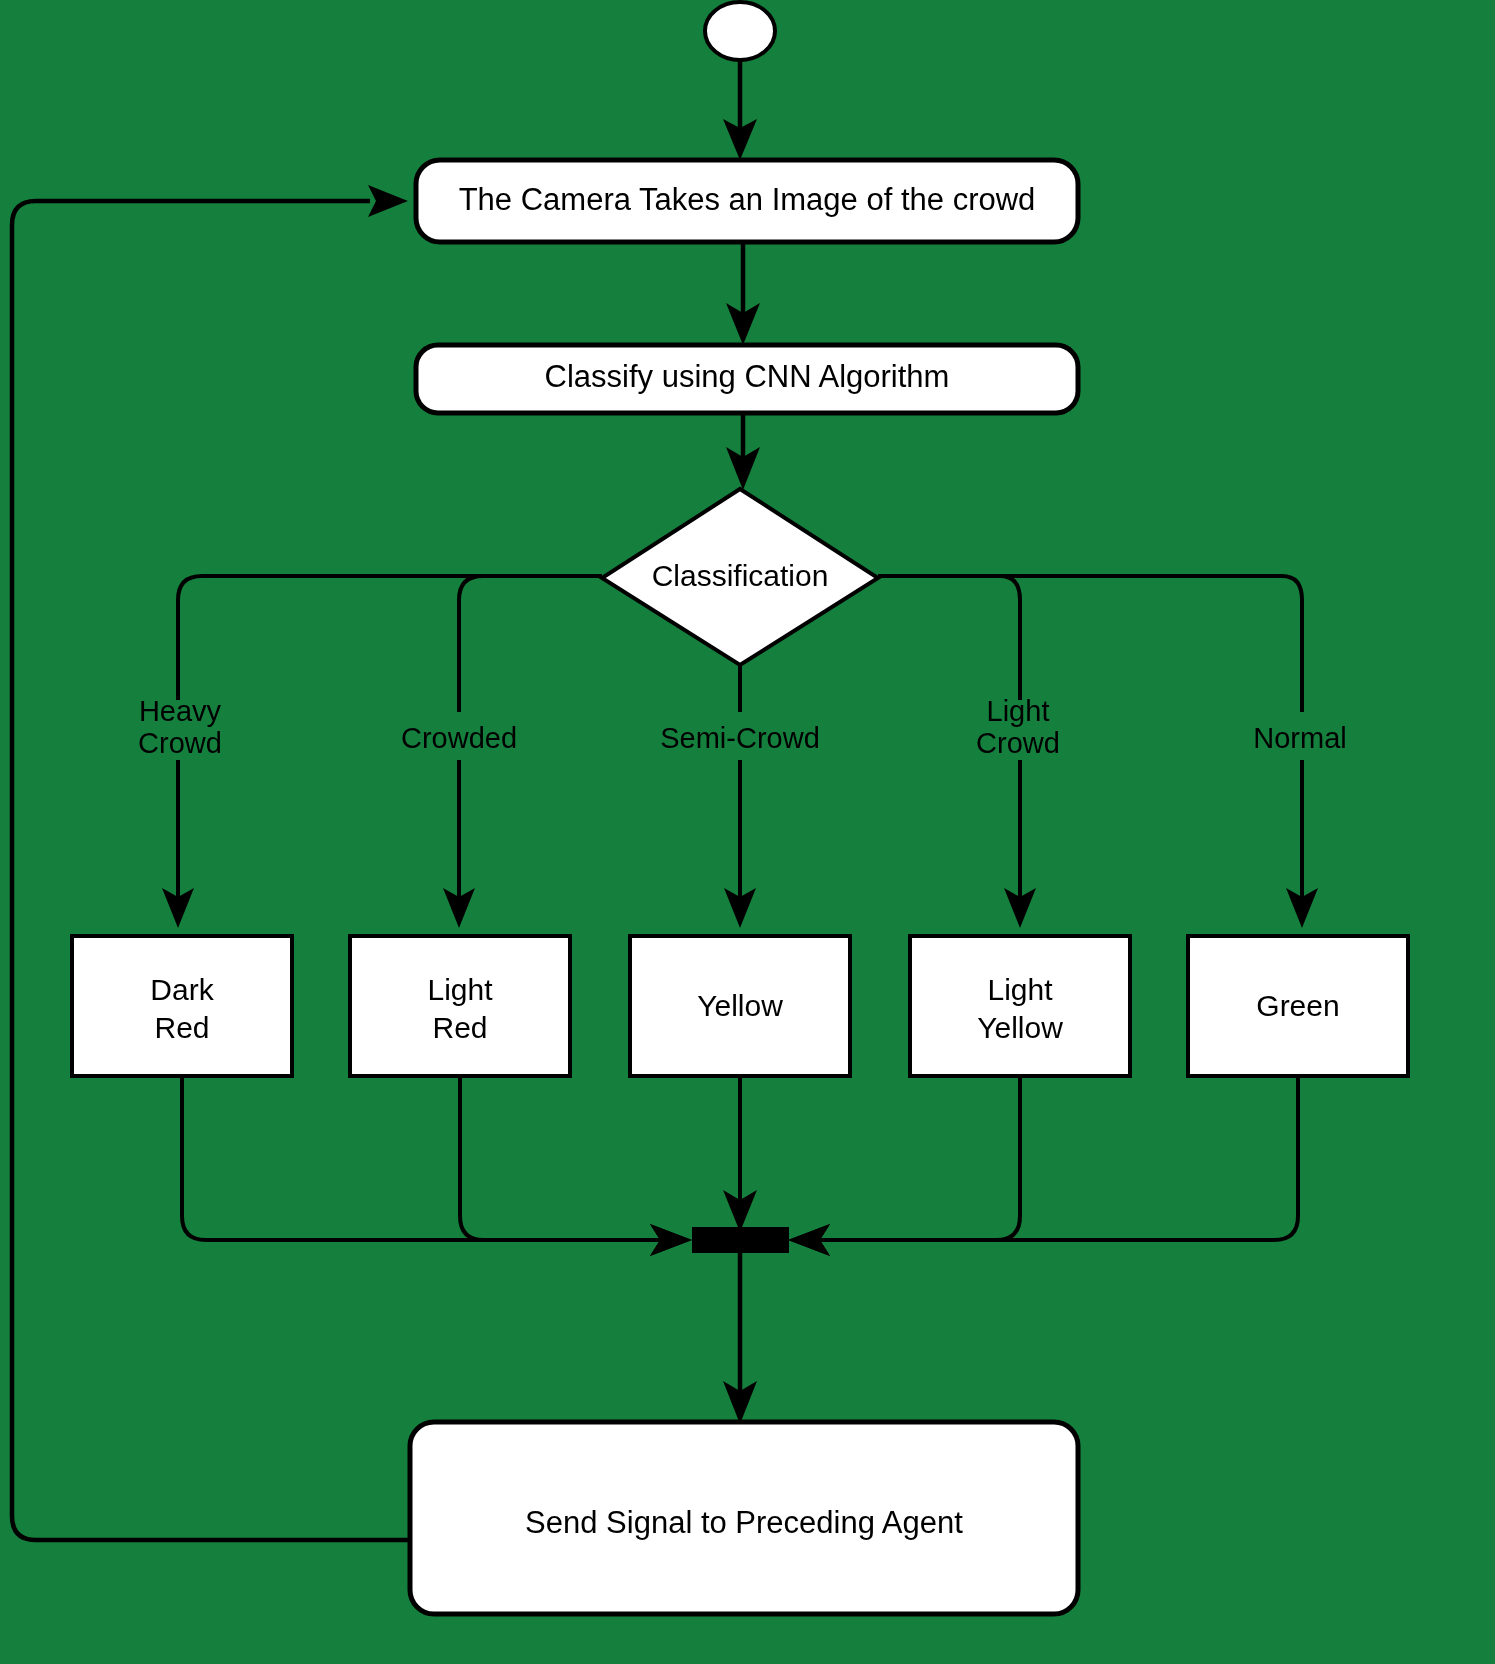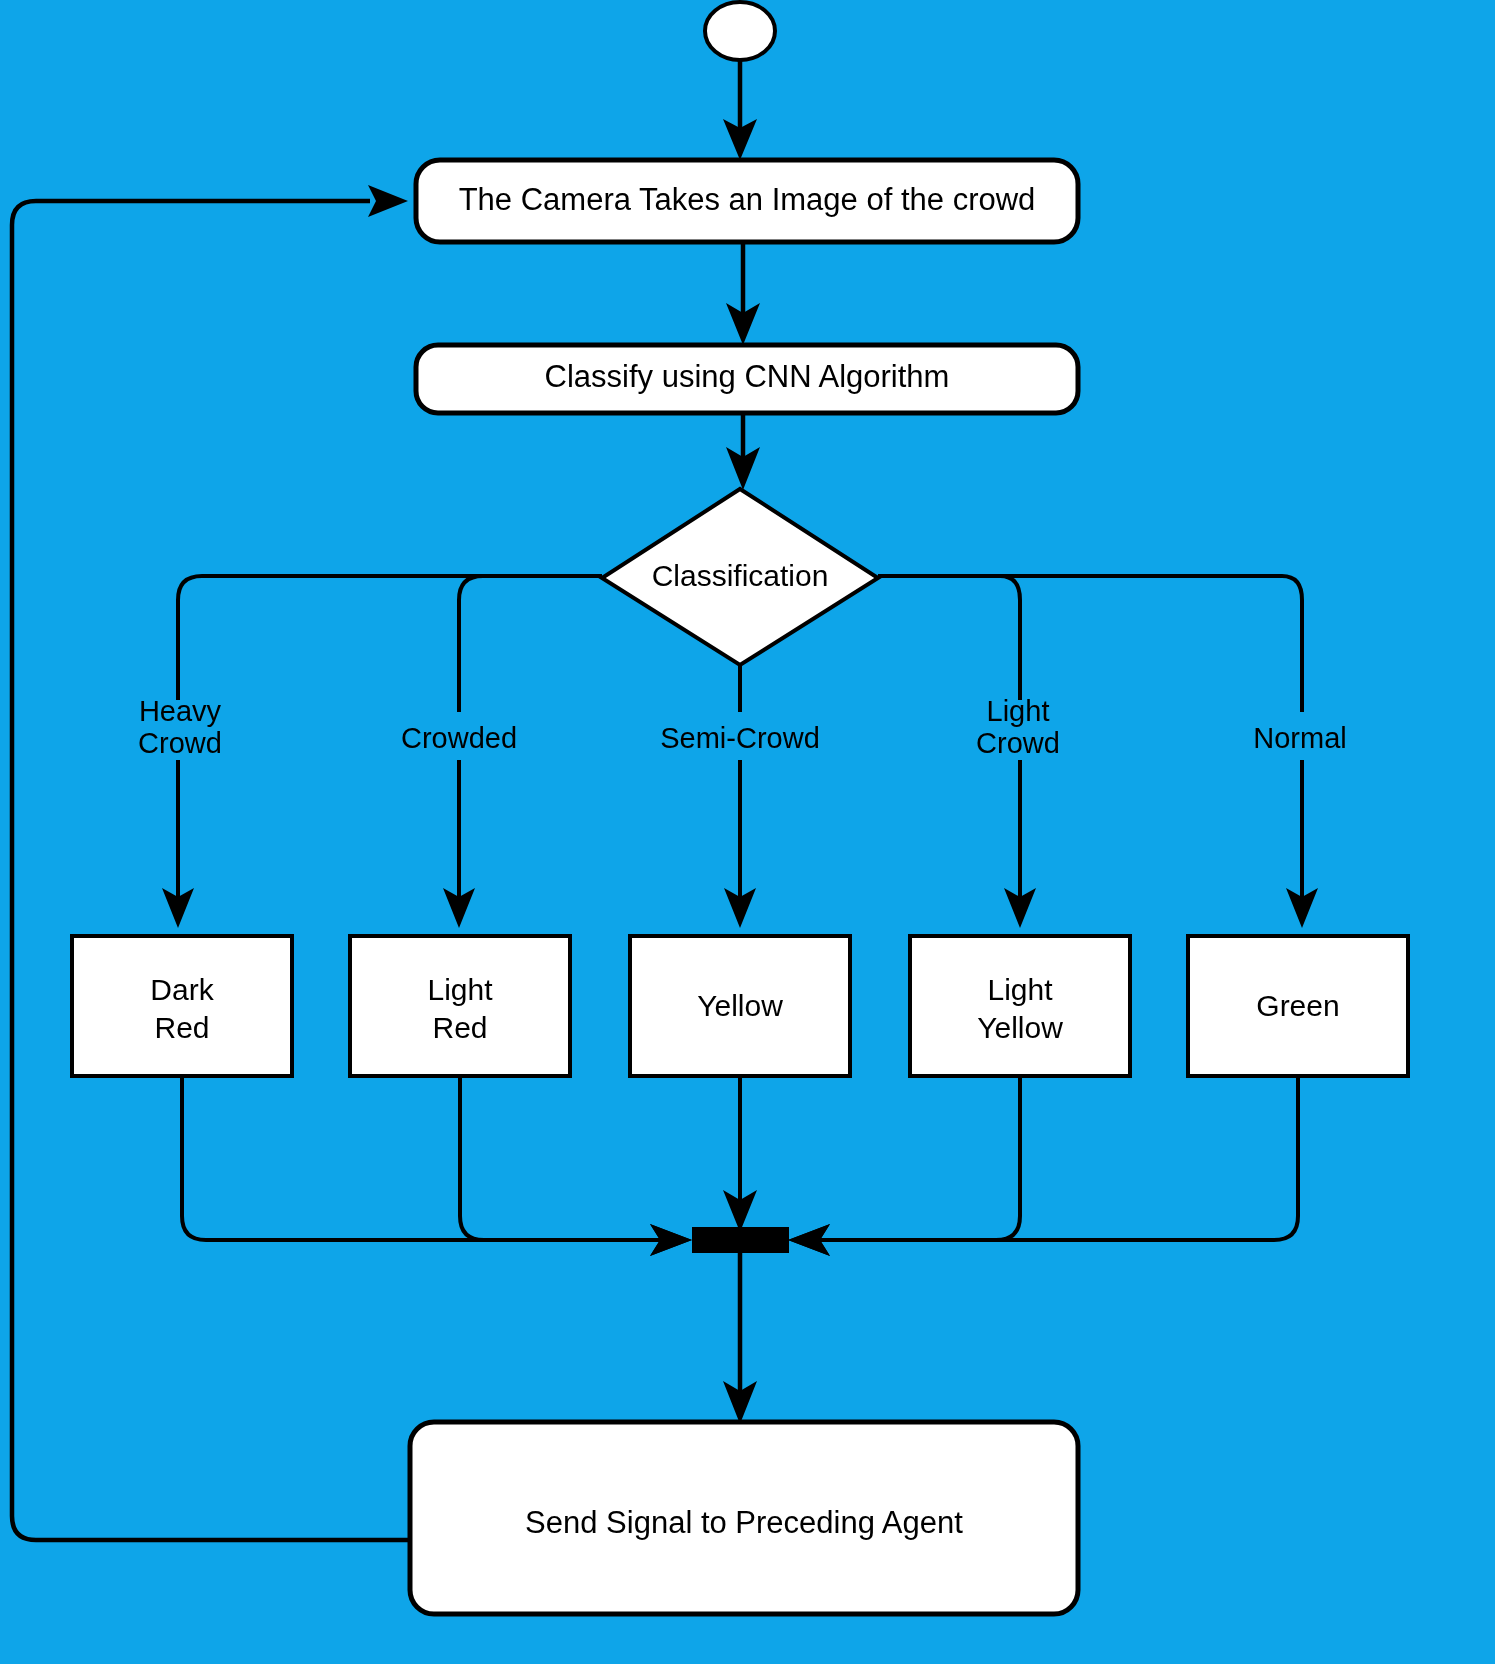--- a/index.html
+++ b/index.html
@@ -10,21 +10,21 @@
   body {
     width: 1495px;
     height: 1664px;
     font-family: "Liberation Sans", sans-serif;
     overflow: hidden;
   }
   #flowchart-root {
     position: relative;
     width: 1495px;
     height: 1664px;
-    background: #0ea5e9;
+    background: #15803d;
   }
   svg#diagram {
     display: block;
     width: 1495px;
     height: 1664px;
   }
   .node-shape {
     fill: #ffffff;
     stroke: #000000;
     stroke-width: 5;

